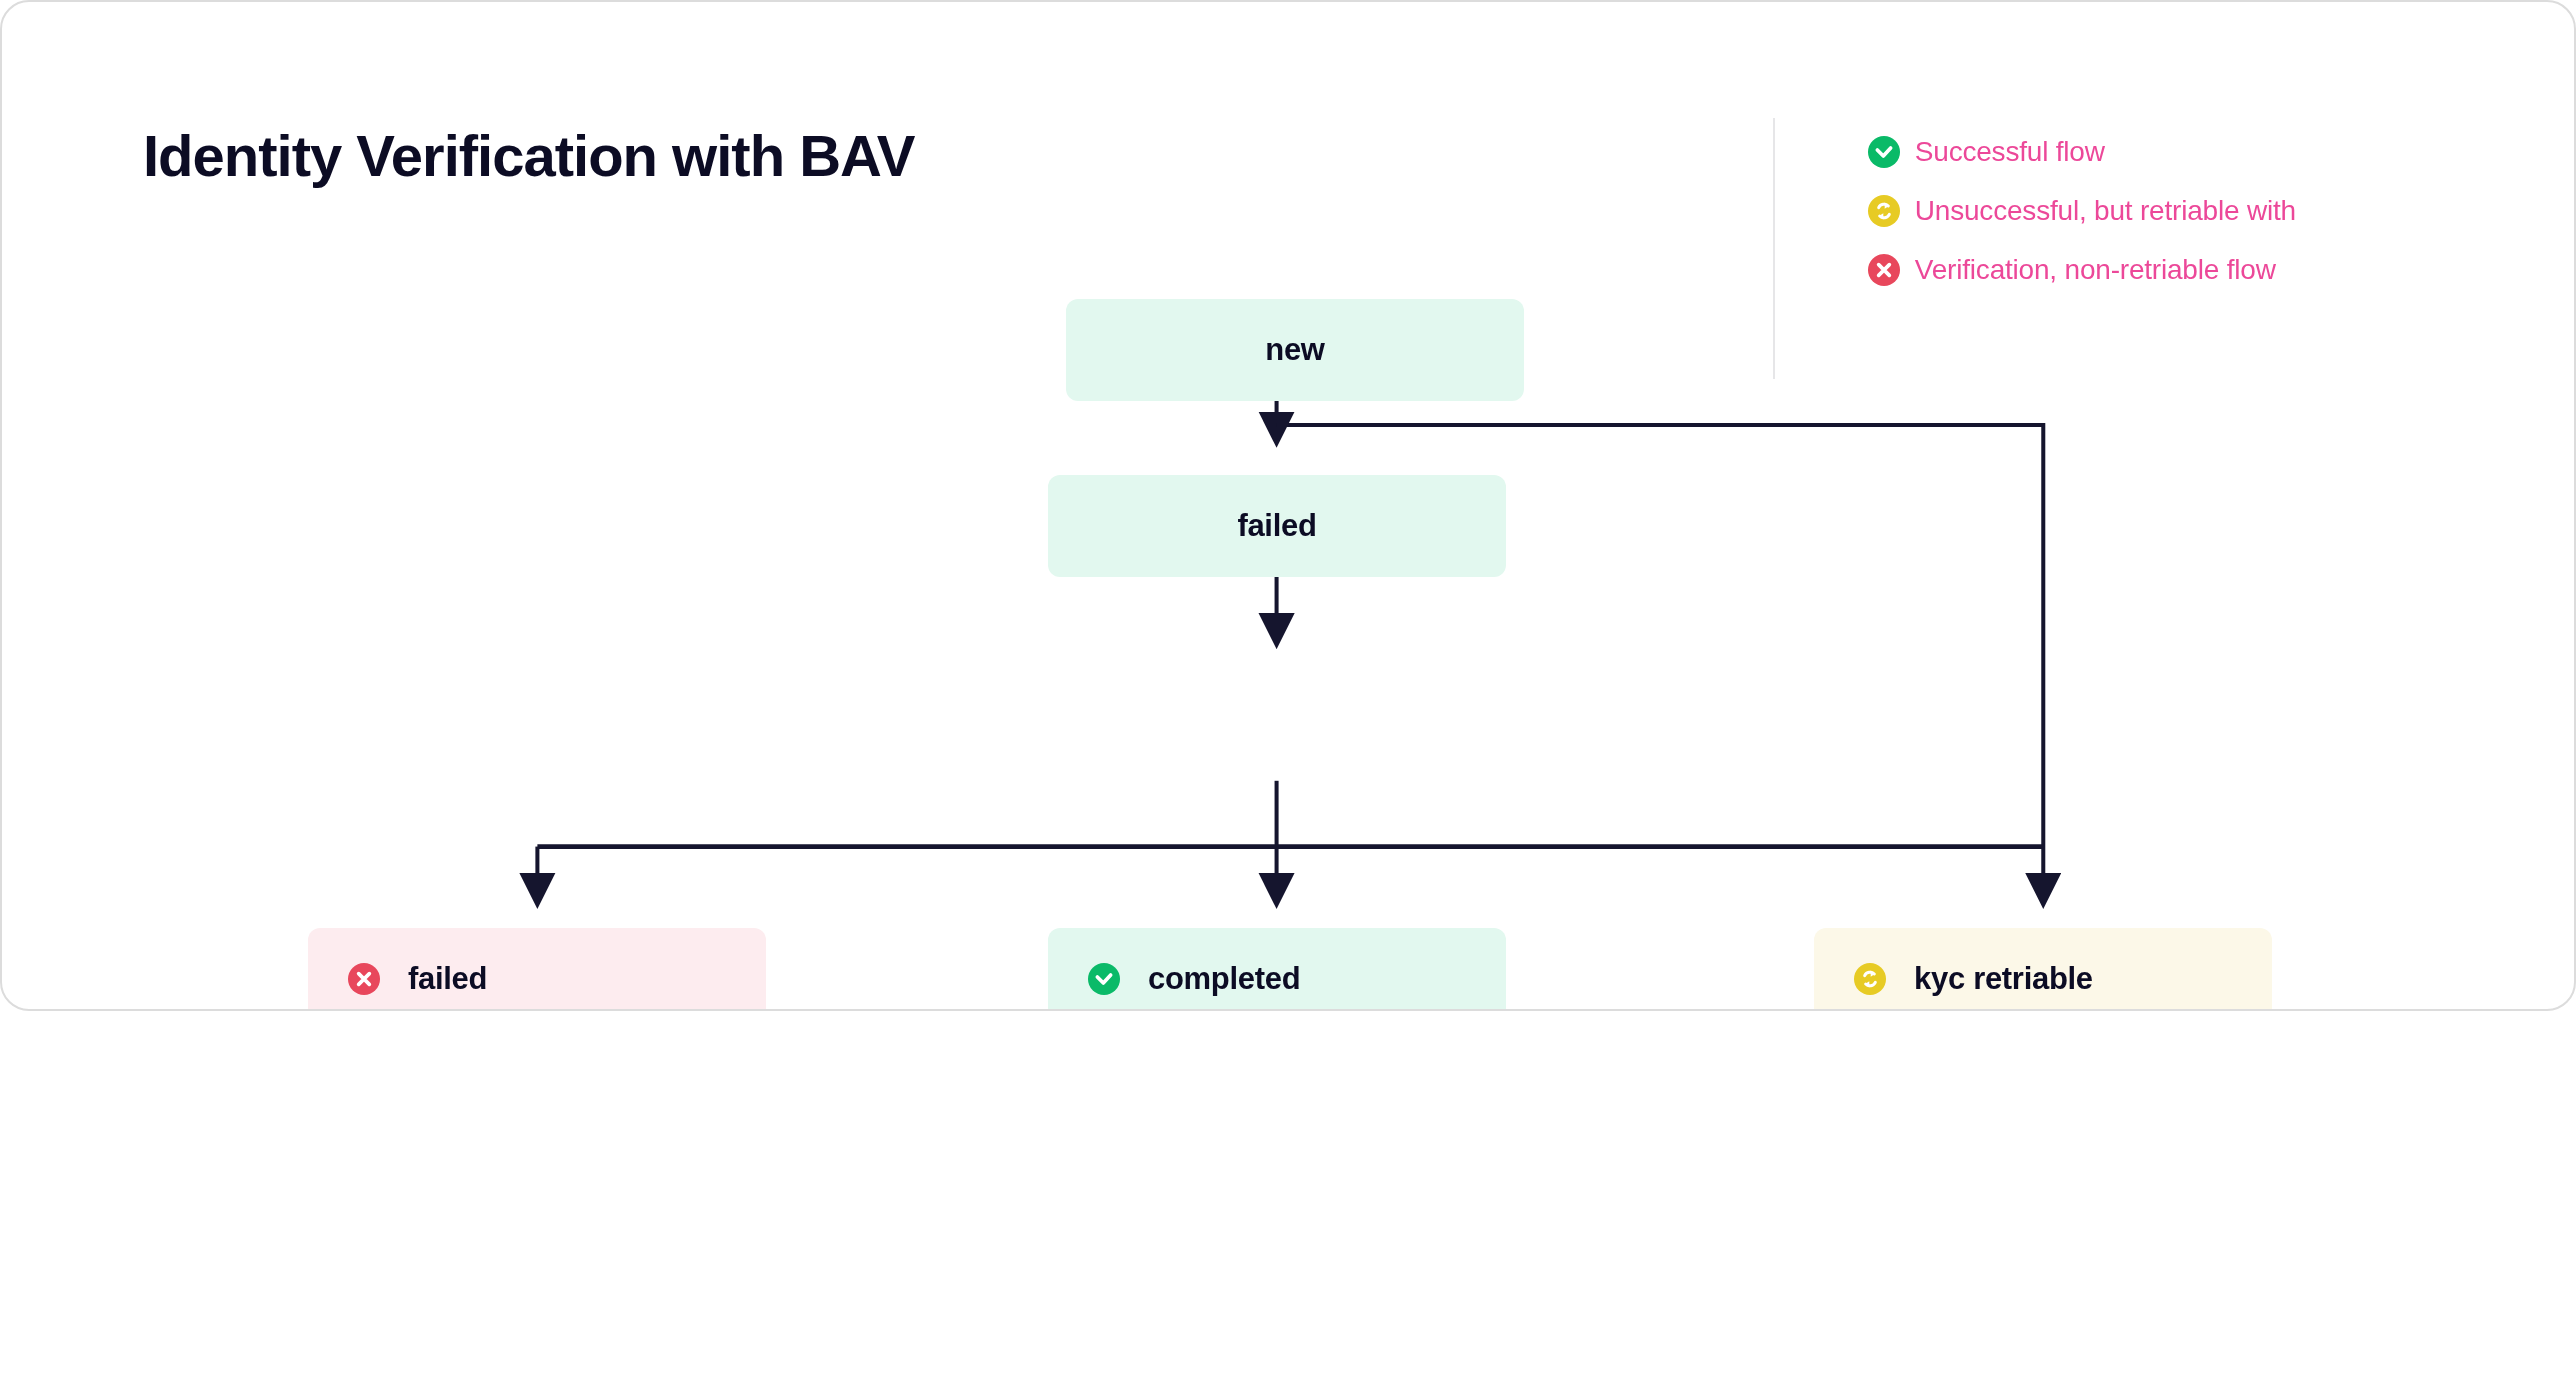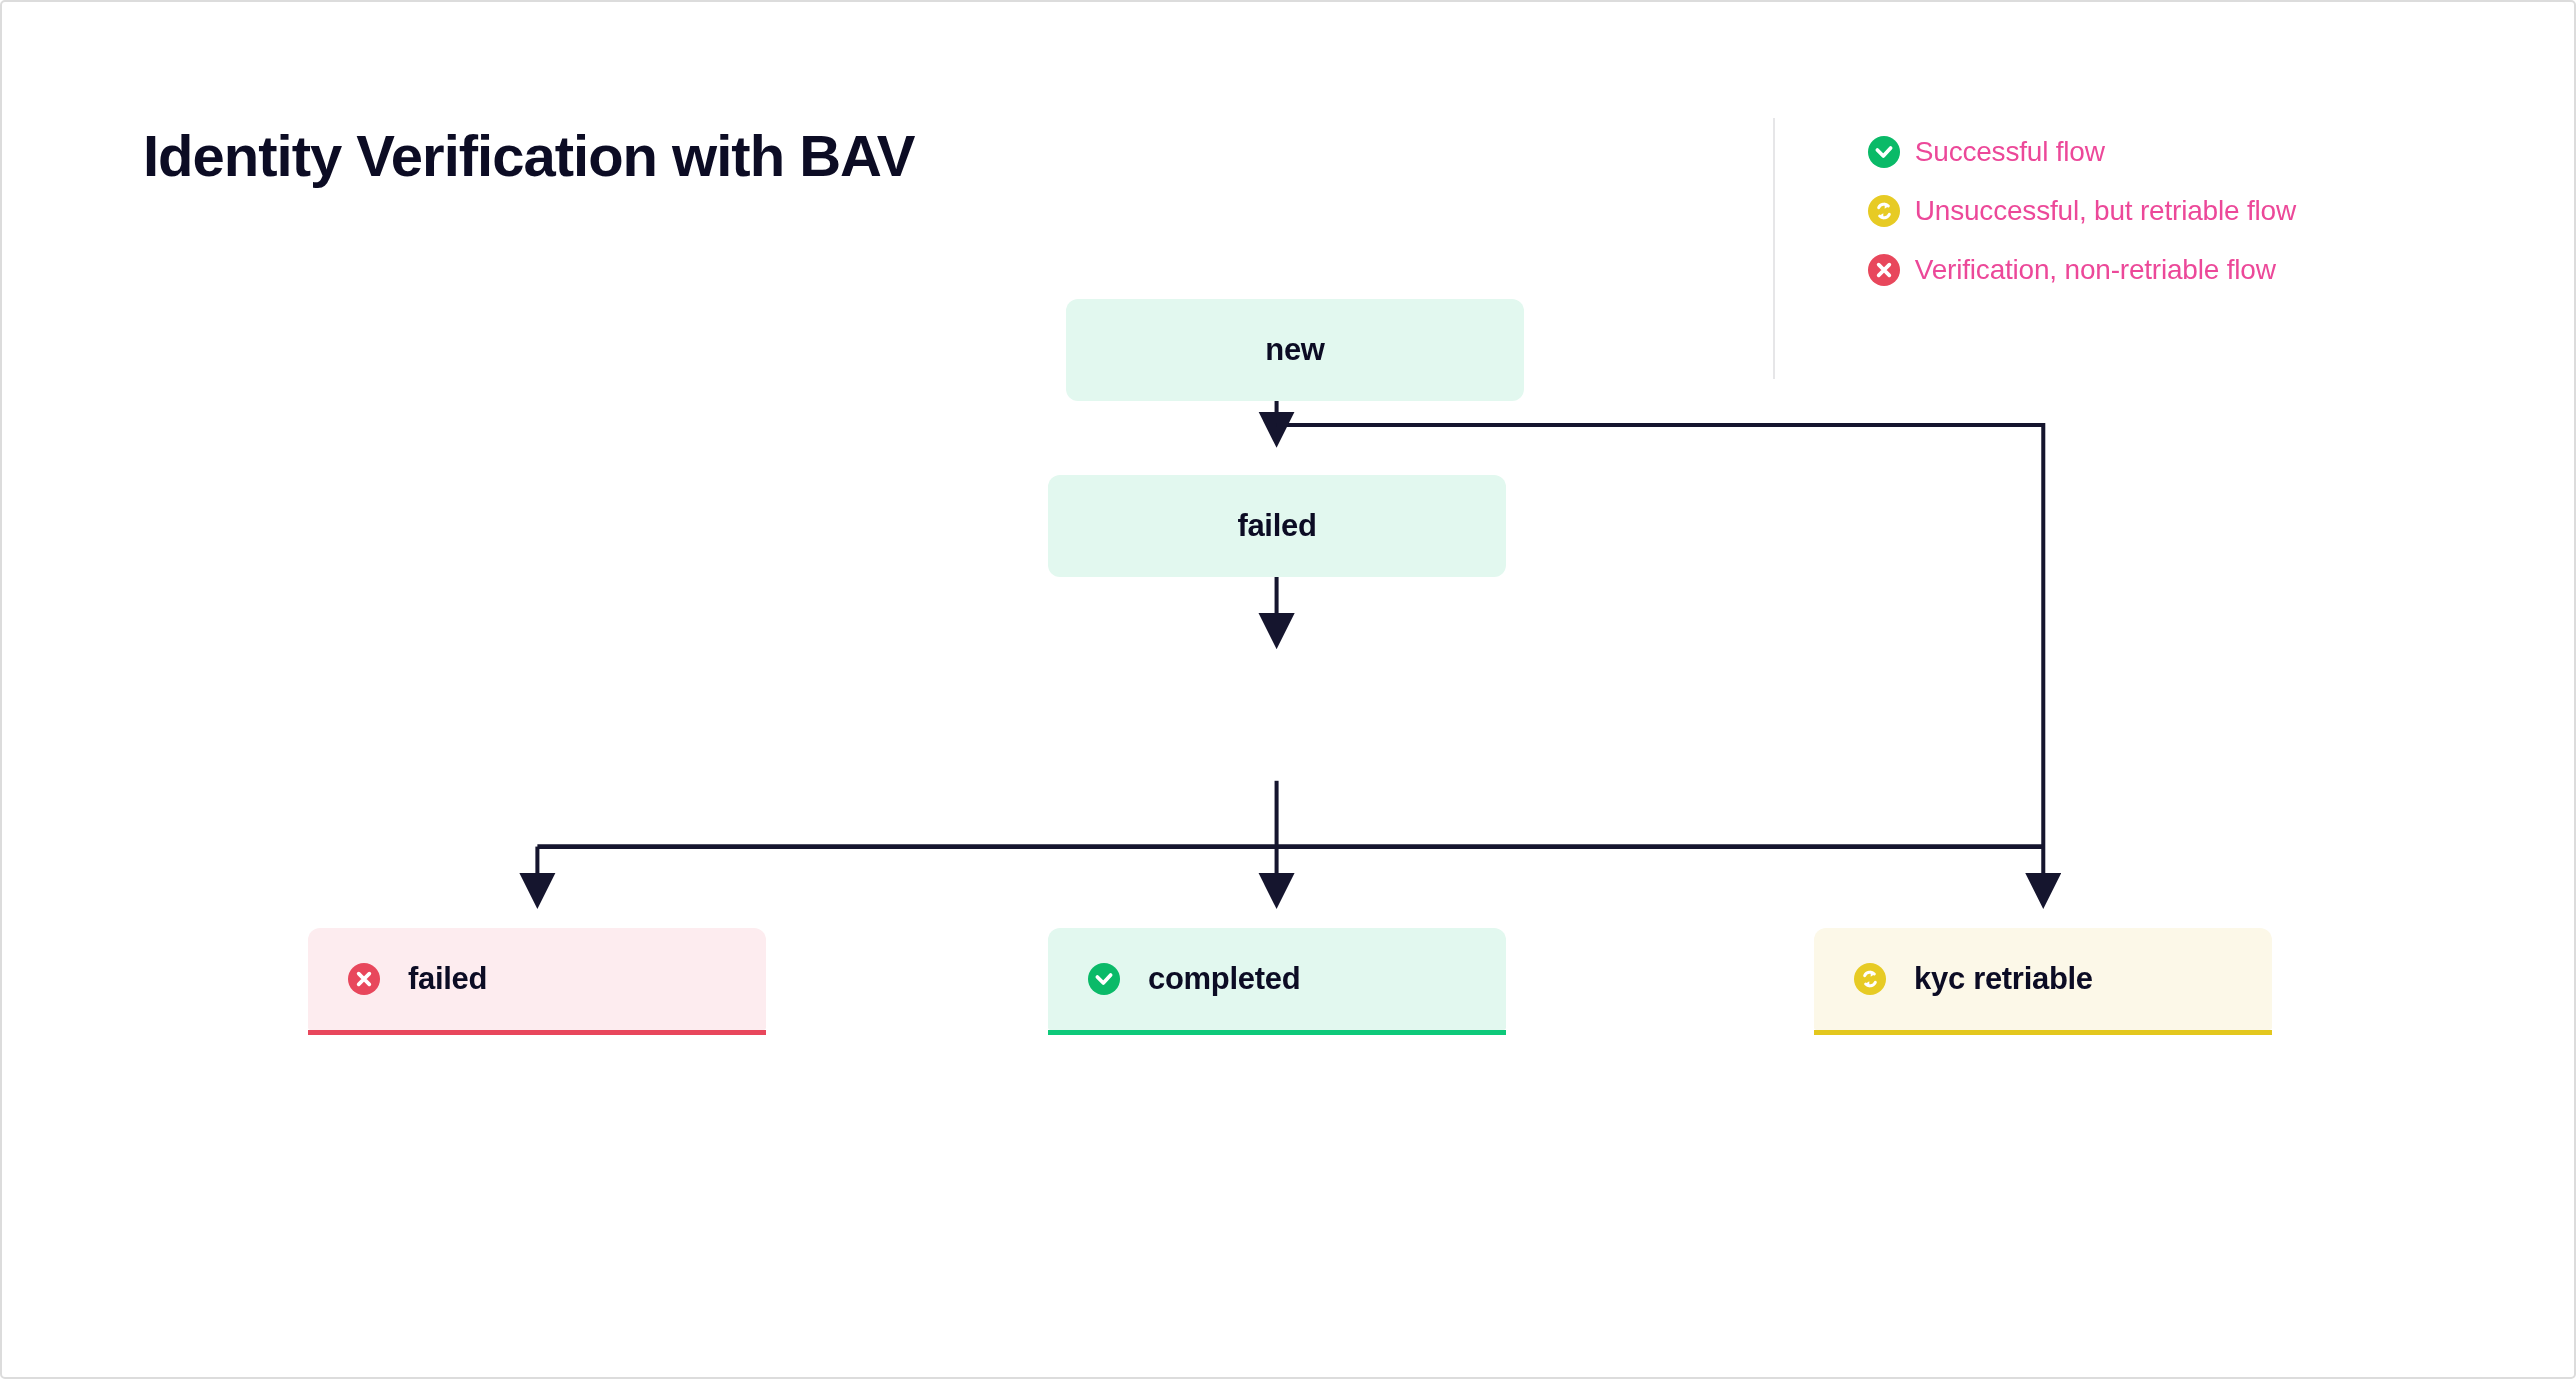--- a/index.html
+++ b/index.html
@@ -5,24 +5,24 @@
   * { box-sizing: border-box; margin: 0; padding: 0; }
   html, body {
     width: 2576px;
     height: 1379px;
     background: #ffffff;
     font-family: "Liberation Sans", sans-serif;
   }
   #canvas {
     position: relative;
     width: 2576px;
-    height: 1379px;
+    height: 1011px;
     background: #ffffff;
     border: 2px solid #dcdcdc;
-    border-radius: 5px;
+    border-radius: 29px;
     overflow: hidden;
   }
 
   
   #page-title {
     position: absolute;
     left: 141px;
     top: 120px;
     font-size: 58px;
     font-weight: 700;
@@ -149,21 +149,21 @@
 
     <div class="legend-item">
       <span class="badge badge-yellow">
         <svg width="32" height="32" viewBox="0 0 48 48">
           <path d="M16 19 a9 9 0 0 1 14.5 -2.5" fill="none" stroke="#ffffff" stroke-width="4.5" stroke-linecap="round"></path>
           <path d="M32 29 a9 9 0 0 1 -14.5 2.5" fill="none" stroke="#ffffff" stroke-width="4.5" stroke-linecap="round"></path>
           <path d="M25 11 L31.5 16.5 L25 20.5 Z" fill="#ffffff"></path>
           <path d="M23 37 L16.5 31.5 L23 27.5 Z" fill="#ffffff"></path>
         </svg>
       </span>
-      <span class="legend-label">Unsuccessful, but retriable flow</span>
+      <span class="legend-label">Unsuccessful, but retriable with</span>
     </div>
 
     <div class="legend-item">
       <span class="badge badge-red">
         <svg width="32" height="32" viewBox="0 0 48 48">
           <path d="M16 16 L32 32 M32 16 L16 32" fill="none" stroke="#ffffff" stroke-width="5.5" stroke-linecap="round"></path>
         </svg>
       </span>
       <span class="legend-label">Verification, non-retriable flow</span>
     </div>

